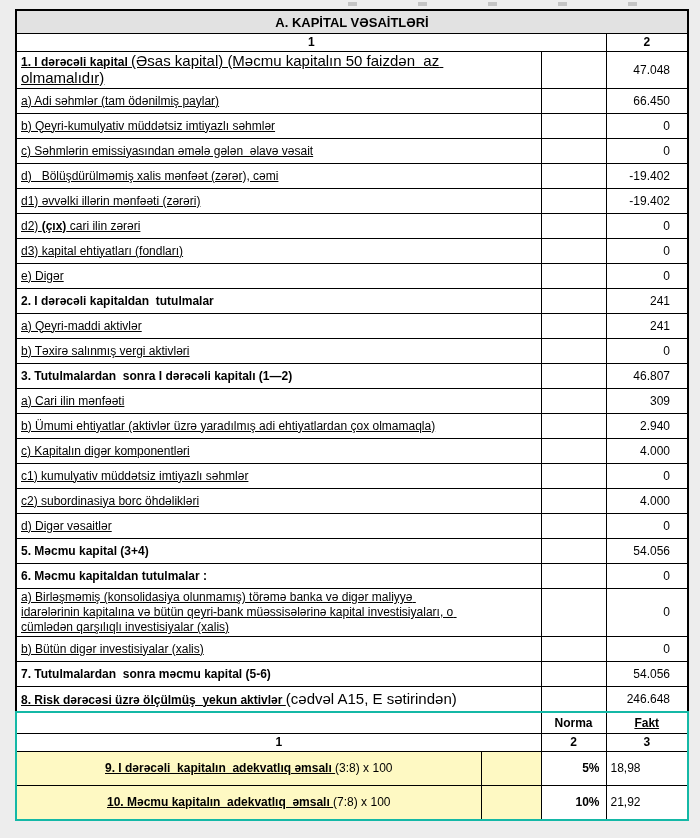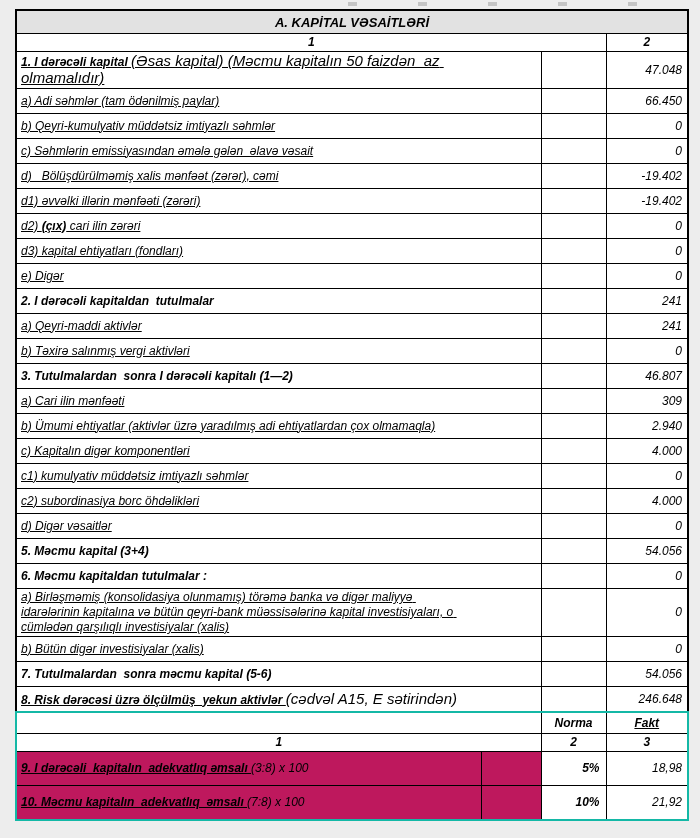--- a/index.html
+++ b/index.html
@@ -1,40 +1,40 @@
 <!DOCTYPE html>
 <html><head>
 <meta charset="utf-8">
 <style>
   html,body{margin:0;padding:0;background:#ededed;}
   .page{position:relative;width:700px;height:838px;background:#ededed;overflow:hidden;
-        font-family:"Liberation Sans", sans-serif;color:#000;font-style:italic;}
+        font-family:"Liberation Sans", sans-serif;color:#000;}
   .frag{position:absolute;top:2px;height:4px;width:9px;background:#c4c4c4;}
 
   table{border-collapse:collapse;table-layout:fixed;background:#fff;}
   #tableA{position:absolute;left:15px;top:9px;width:672px;border:2px solid #000;}
   #tableB{position:absolute;left:15px;top:711px;width:672px;border:2px solid #14b8a6;}
   td{border:1px solid #000;font-size:12px;line-height:15px;padding:1px 4px;
      vertical-align:middle;overflow:hidden;}
 
   
   #tableA .title-cell{height:20px;background:#e2e2e2;text-align:center;
       font-weight:bold;font-size:13px;}
   #tableA .head-cell{height:14px;text-align:center;font-weight:bold;}
   #tableA .rowA td{height:22px;}
   #tableA .desc{padding:1px 70px 1px 4px;}
-  #tableA .val{text-align:right;padding-right:5px;margin-top:24px;}
+  #tableA .val{text-align:right;padding-right:17px;margin-top:24px;}
 
   
   #tableB .head-cell{height:18px;text-align:center;font-weight:bold;}
   #tableB .idx td{height:15px;text-align:center;font-weight:bold;}
   #tableB .rowB td{height:31px;}
-  #tableB .gray{background:#be185d;}
+  #tableB .gray{background:#fef9c3;text-align:center;}
   #tableB .norma{text-align:right;font-weight:bold;padding-right:6px;}
-  #tableB .fakt{text-align:right;padding-right:5px;margin-left:48px;}
+  #tableB .fakt{text-align:left;padding-right:5px;margin-left:48px;}
 
   .b{font-weight:bold;}
   .s{font-size:15px;}
   .u{text-decoration:underline;}
   .desc span, .descB span{white-space:pre-wrap;}
 </style>
 </head>
 <body>
 
 <div class="page">

